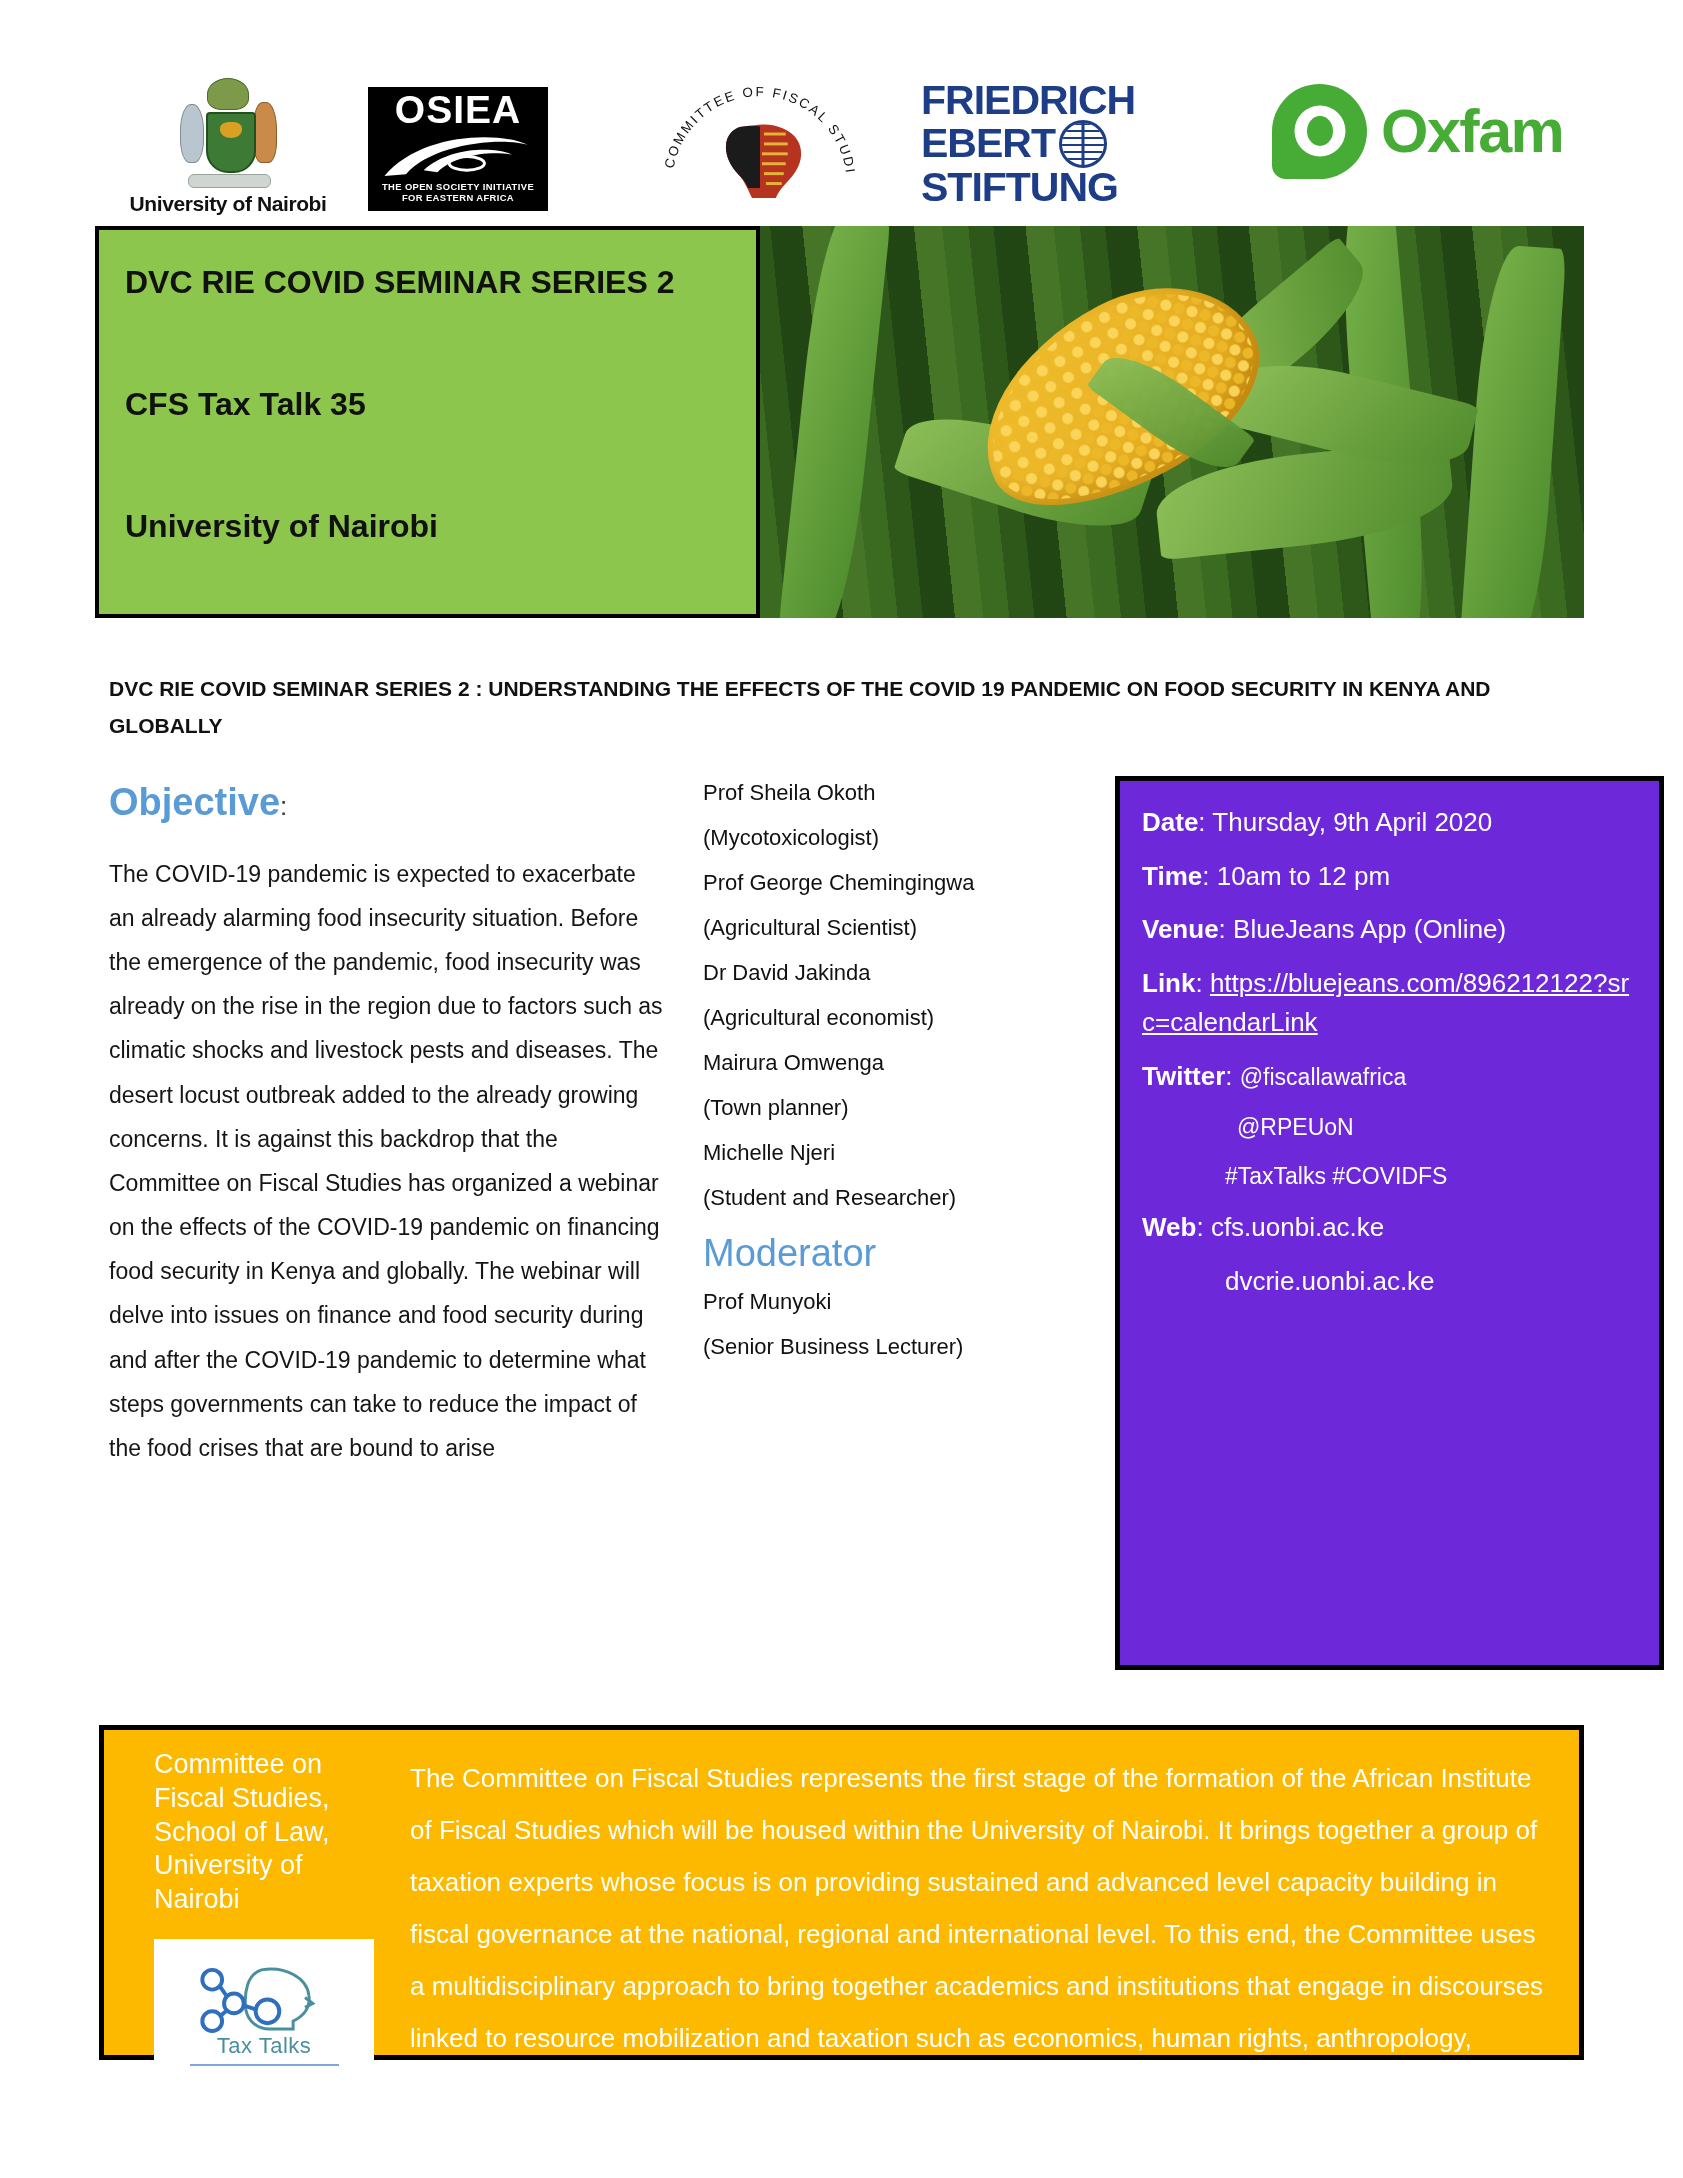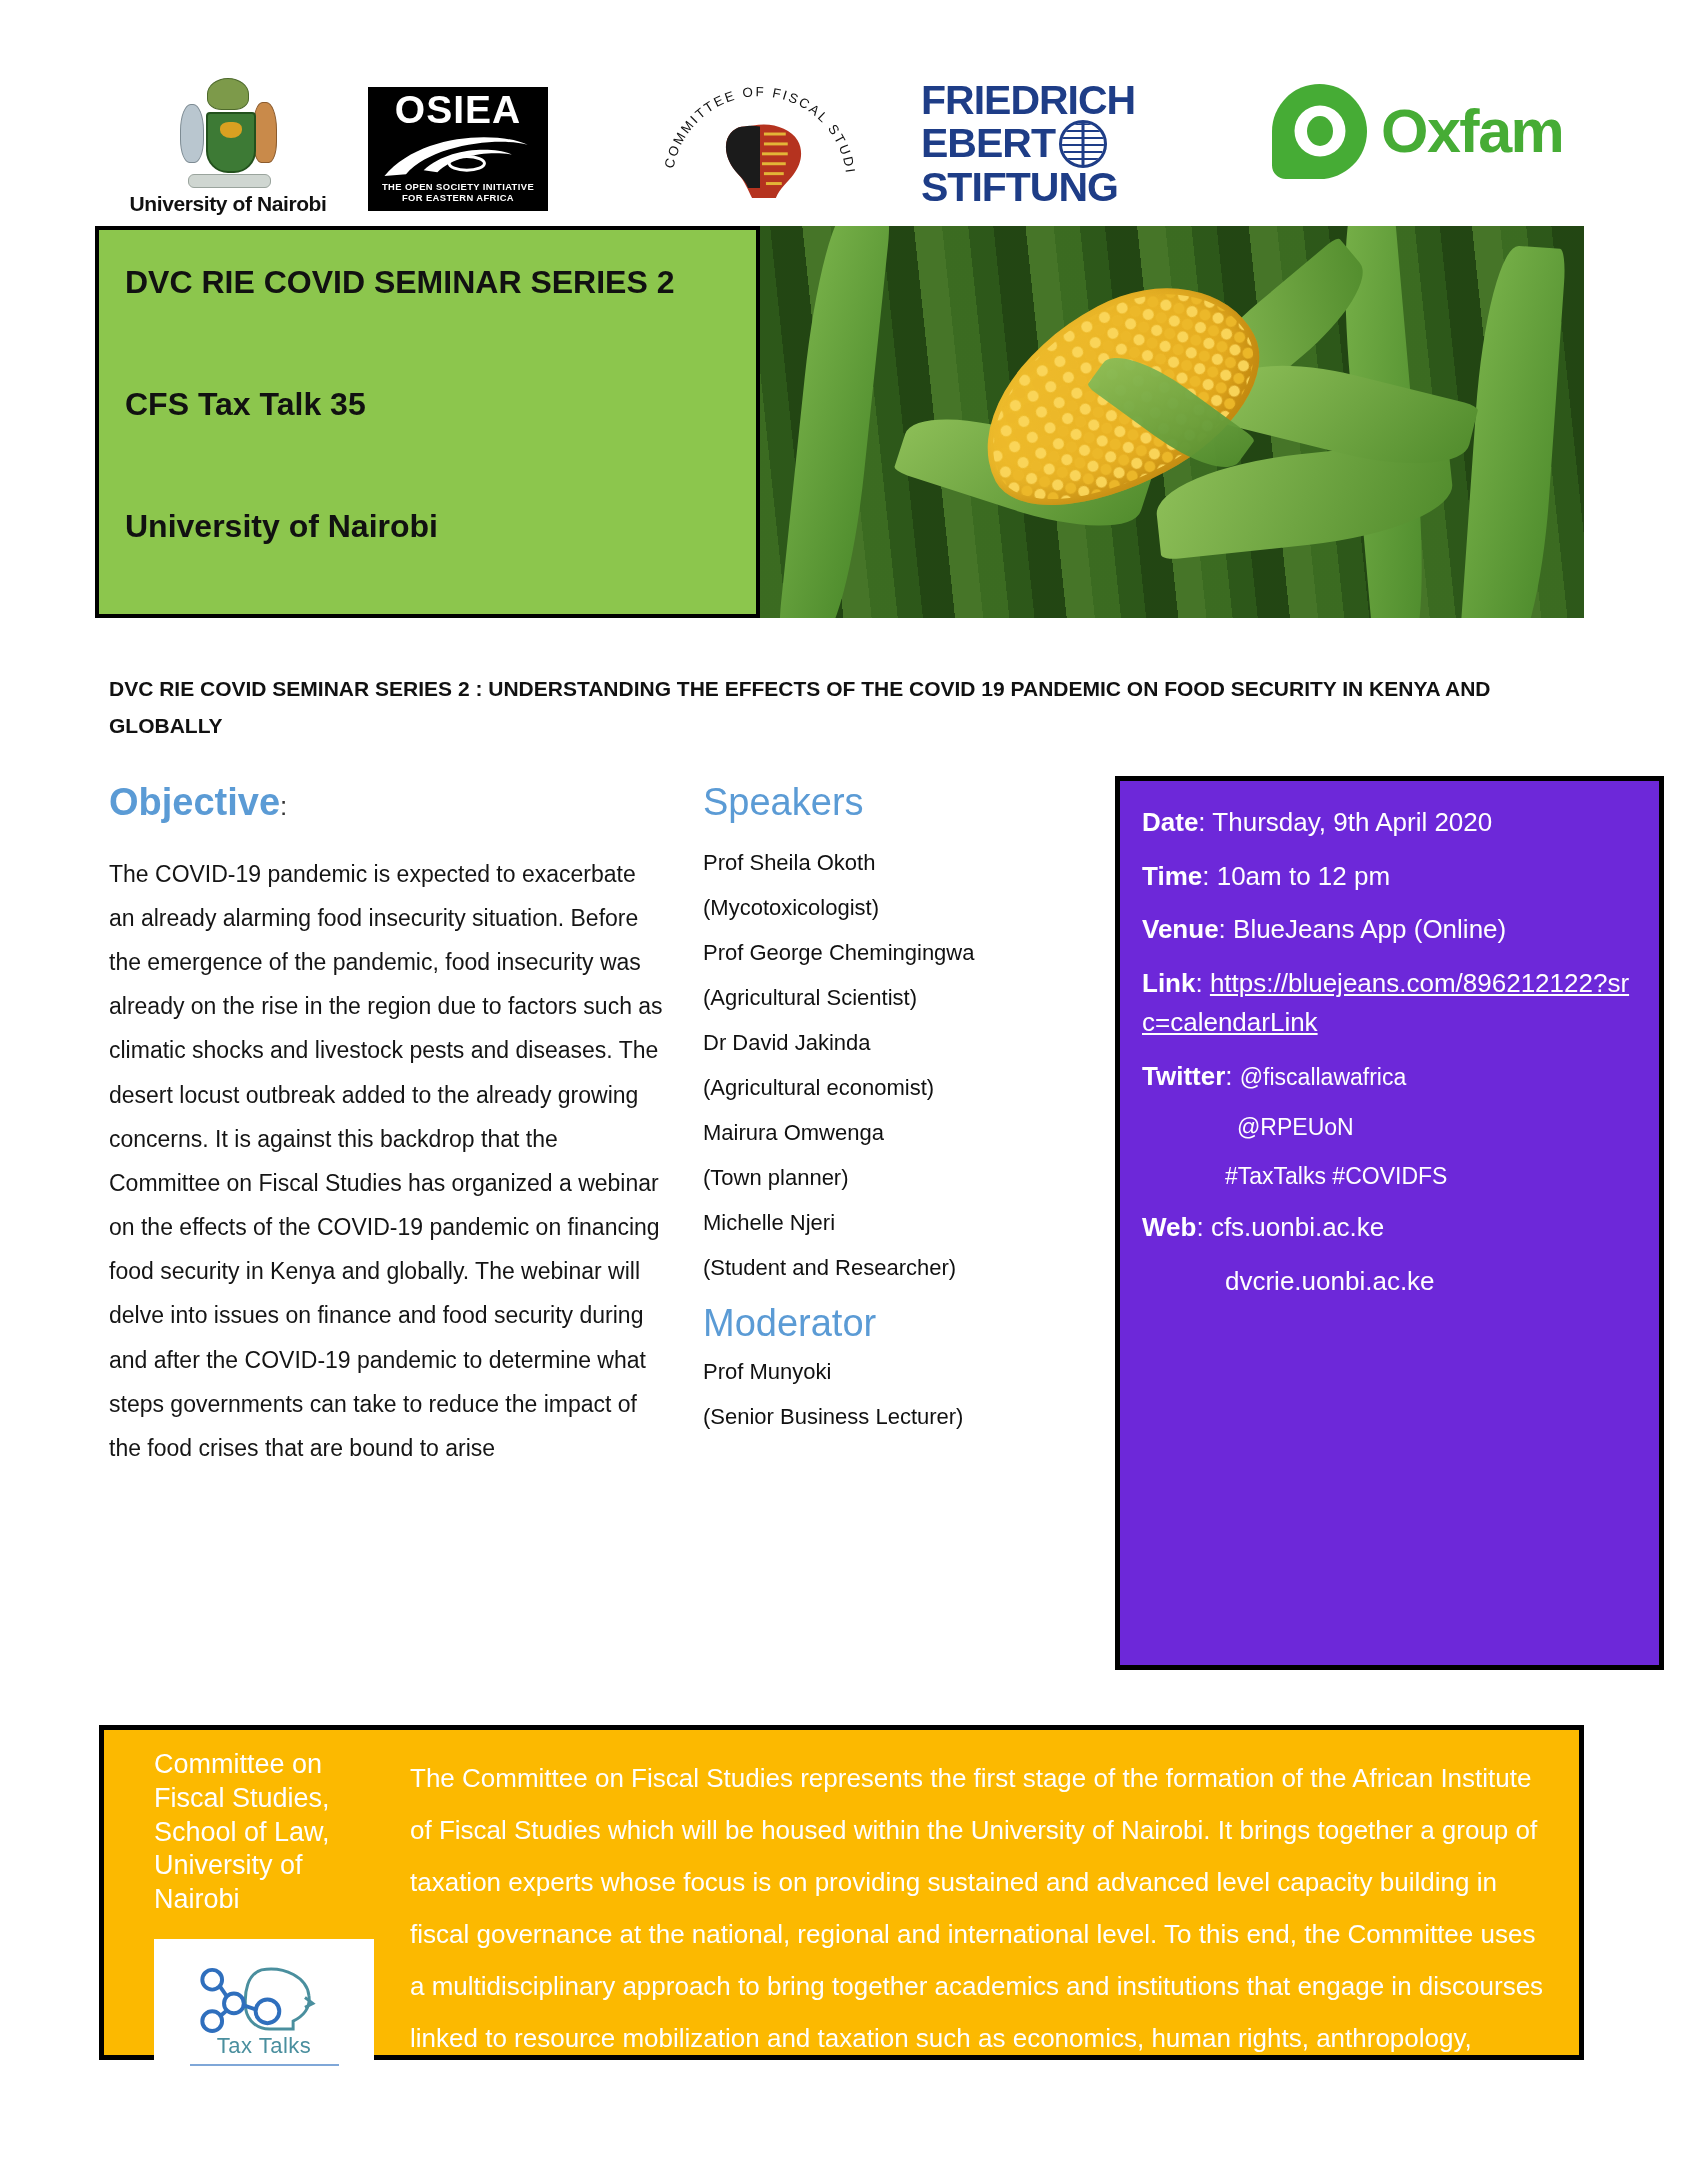--- a/index.html
+++ b/index.html
@@ -322,21 +322,20 @@
   <div class="subtitle">DVC RIE COVID SEMINAR SERIES 2 : UNDERSTANDING THE EFFECTS OF THE COVID 19 PANDEMIC ON FOOD SECURITY IN KENYA AND  GLOBALLY</div>
 
   <div class="cols">
 
     <div class="col-objective">
       <div class="heading-blue"><span>Objective</span><span class="colon">:</span></div>
       <div class="objective-body">The COVID-19 pandemic is expected to exacerbate an already alarming food insecurity situation. Before the emergence of the pandemic, food insecurity was already on the rise in the region due to factors such as climatic shocks and livestock pests and diseases. The desert locust outbreak added to the already growing concerns. It is against this backdrop that the Committee on Fiscal Studies has organized a webinar on the effects of the COVID-19 pandemic on financing food security in Kenya and globally. The webinar will delve into issues on finance and food security during and after the COVID-19 pandemic to determine what steps governments can take to reduce the impact of the food crises that are bound to arise</div>
     </div>
 
     <div class="col-speakers">
-      <div class="heading-blue light">Speakers</div>
 
       <div class="spk">
         <div class="name">Prof Sheila Okoth</div>
         <div class="role">(Mycotoxicologist)</div>
       </div>
       <div class="spk">
         <div class="name">Prof George Chemingingwa</div>
         <div class="role">(Agricultural Scientist)</div>
       </div>
       <div class="spk">

